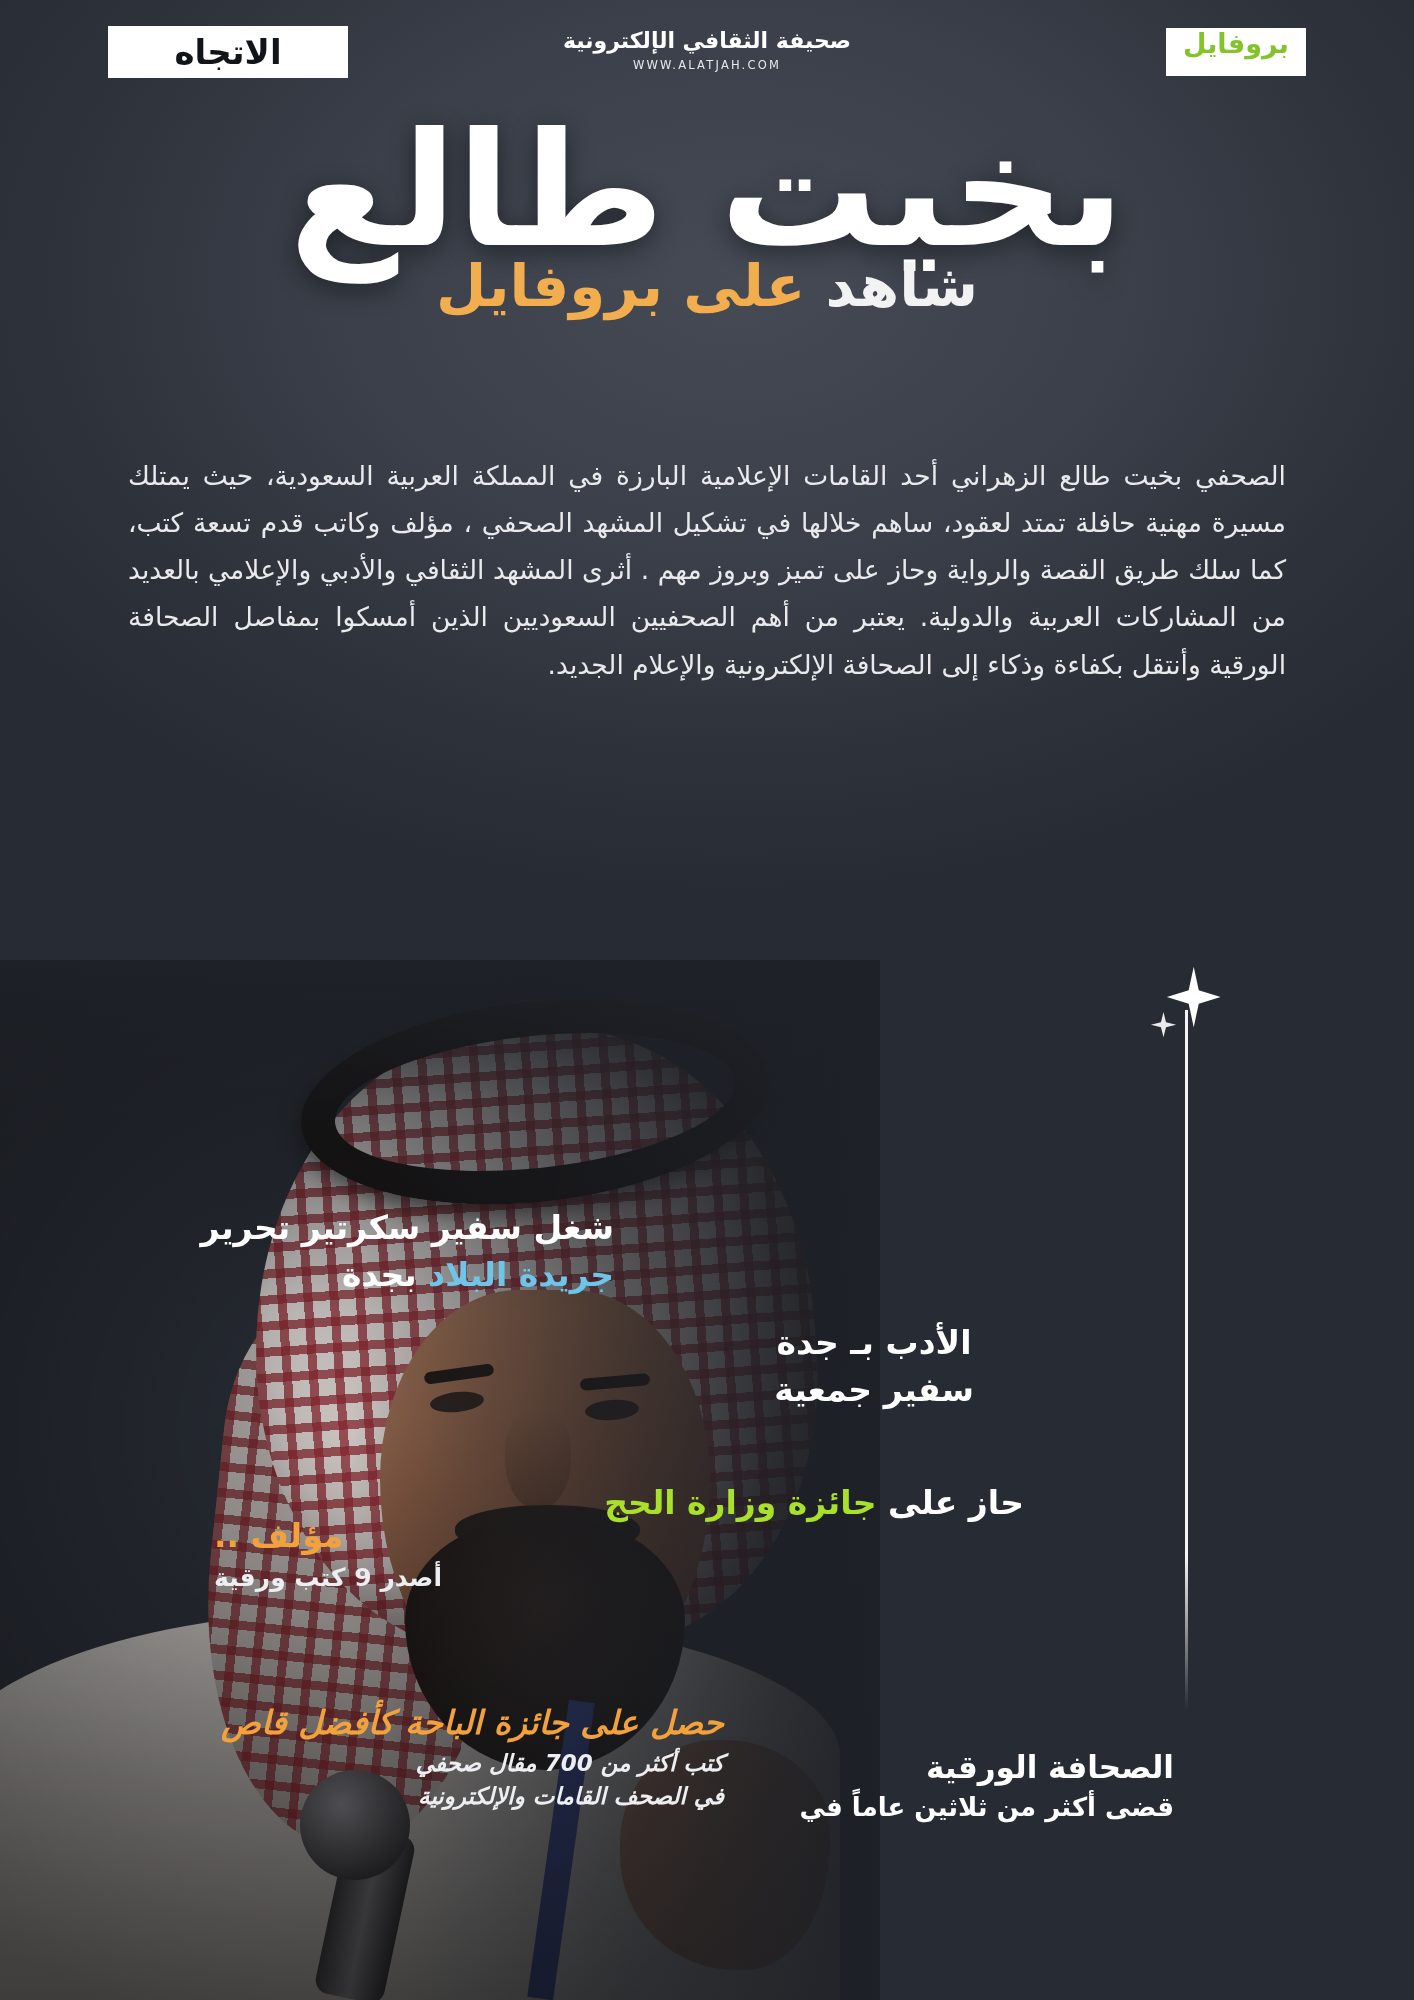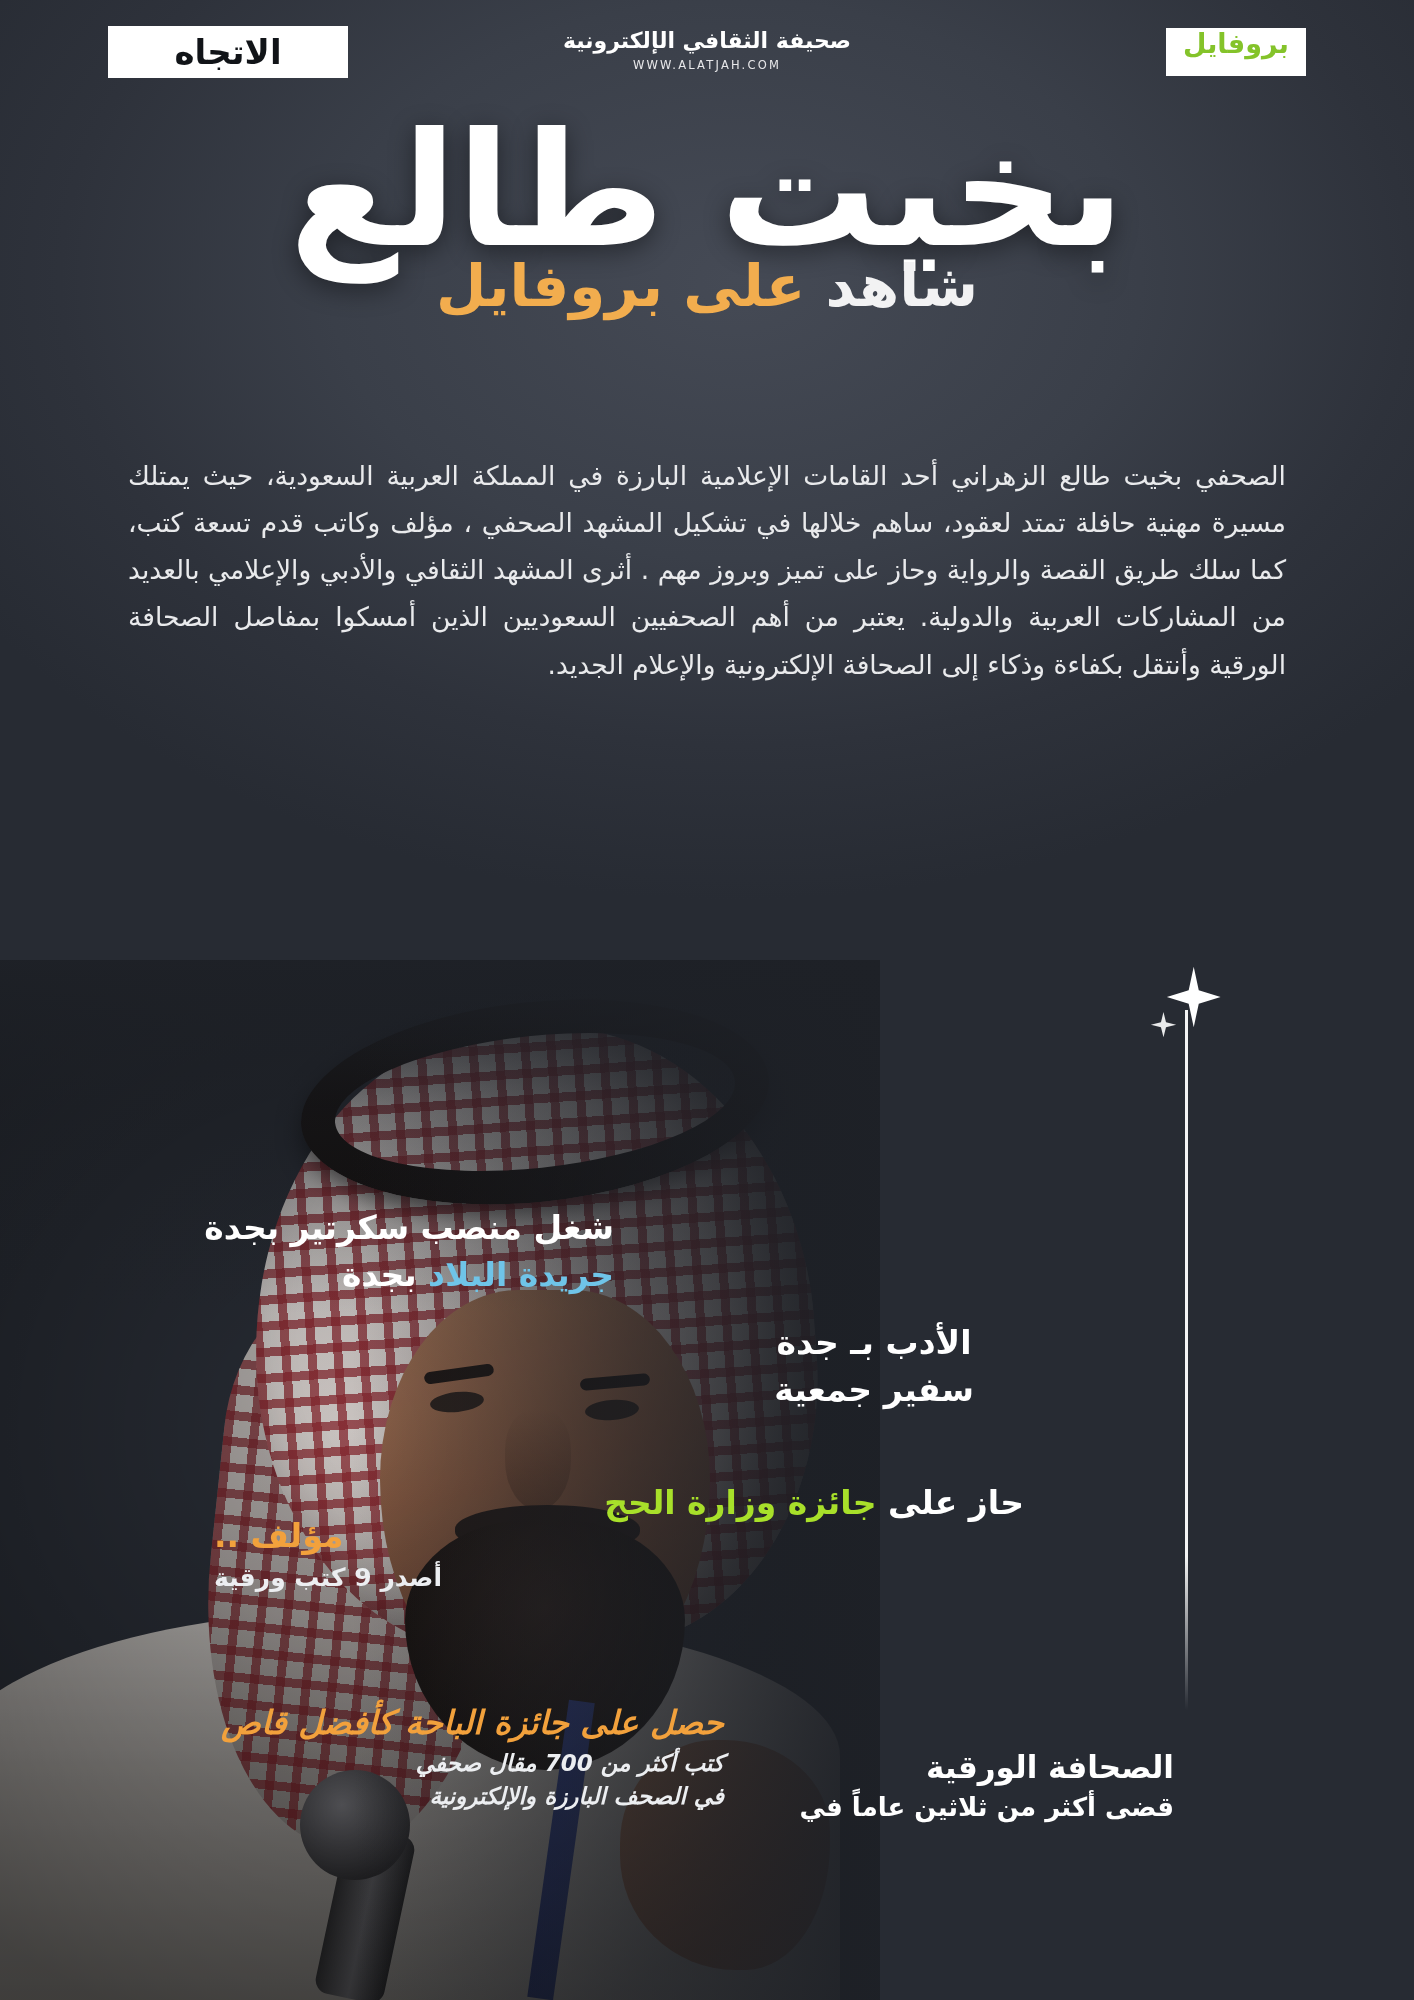--- a/index.html
+++ b/index.html
@@ -349,21 +349,21 @@
   <div class="sparkle">
     <svg viewBox="0 0 100 100" aria-hidden="true">
       <path d="M58 8 L64 36 L90 44 L64 52 L58 80 L52 52 L26 44 L52 36 Z" fill="currentColor"></path>
       <path d="M22 62 L25 74 L37 77 L25 80 L22 92 L19 80 L7 77 L19 74 Z" fill="currentColor" opacity=".9"></path>
     </svg>
   </div>
   <div class="divider"></div>
 
   <div class="fact f-secretary">
     <div class="big">
-      <span>شغل منصب سكرتير بجدة </span><span class="hl-blue">جريدة البلاد</span><span> بجدة</span>
+      <span>شغل سفير سكرتير تحرير </span><span class="hl-blue">جريدة البلاد</span><span> بجدة</span>
     </div>
   </div>
 
   <div class="fact f-ambassador">
     <div class="big">الأدب بـ جدة</div>
     <div class="big">سفير جمعية</div>
   </div>
 
   <div class="fact f-award">
     <div class="big">
@@ -372,21 +372,21 @@
   </div>
 
   <div class="fact f-author">
     <div class="big hl-gold">مؤلف ..</div>
     <div class="small">أصدر 9 كتب ورقية</div>
   </div>
 
   <div class="fact f-best">
     <div class="big hl-gold">حصل على جائزة الباحة كأفضل قاص</div>
     <div class="small">كتب أكثر من 700 مقال صحفي</div>
-    <div class="small">في الصحف البارزة والإلكترونية</div>
+    <div class="small">في الصحف القامات والإلكترونية</div>
   </div>
 
   <div class="fact f-press">
     <div class="big">الصحافة الورقية</div>
     <div class="small">قضى أكثر من ثلاثين عاماً في</div>
   </div>
 
 </div>
 
 </body></html>

